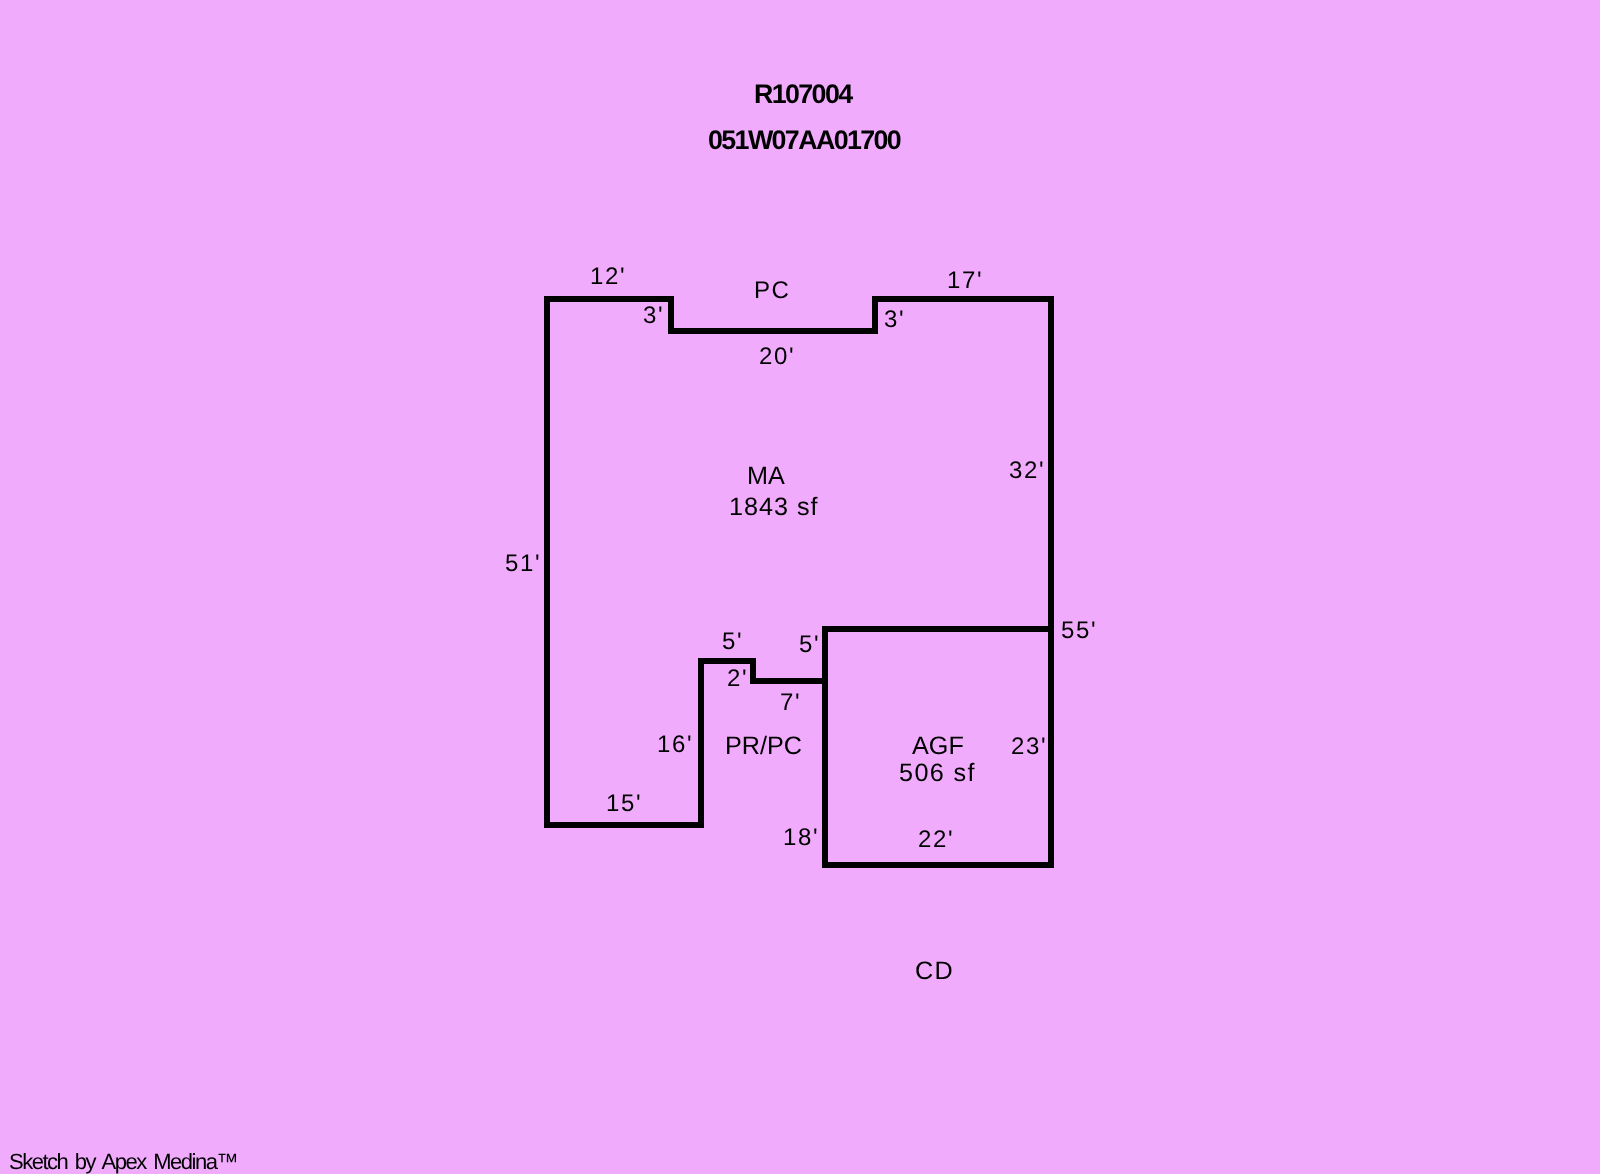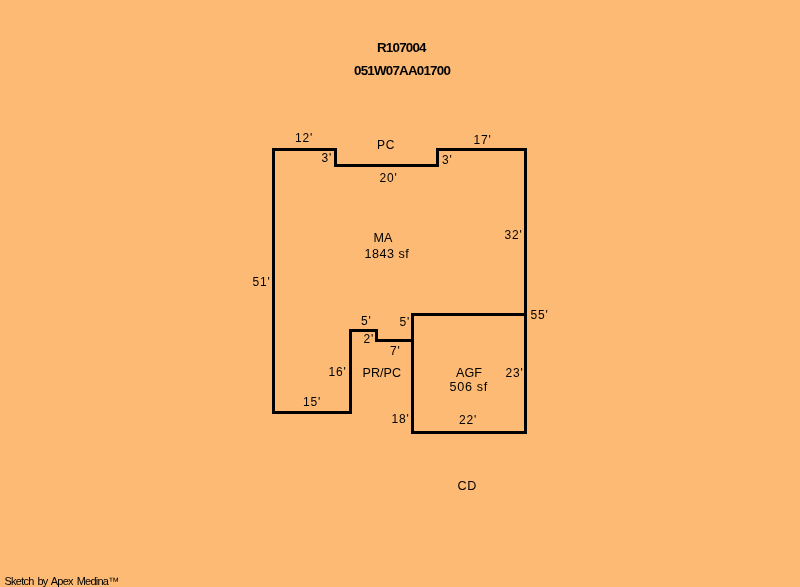--- a/index.html
+++ b/index.html
@@ -1,16 +1,16 @@
 <!DOCTYPE html>
 <html><head>
 <meta charset="utf-8">
 <style>
   html,body{margin:0;padding:0;background:#ffffff;}
-  .page{position:relative;width:800px;height:587px;background:#fdba74;overflow:hidden;
+  .page{position:relative;width:800px;height:587px;background:#f0abfc;overflow:hidden;
         font-family:"Liberation Sans",sans-serif;}
   svg text{font-family:"Liberation Sans",sans-serif;fill:#000000;}
 </style>
 </head>
 <body>
 <div class="page">
 <svg width="800" height="587" viewBox="0 0 800 587" shape-rendering="crispEdges">
 
 <text x="377" y="51.5" font-size="13.4" font-weight="bold" letter-spacing="-0.8">R107004</text>
 

